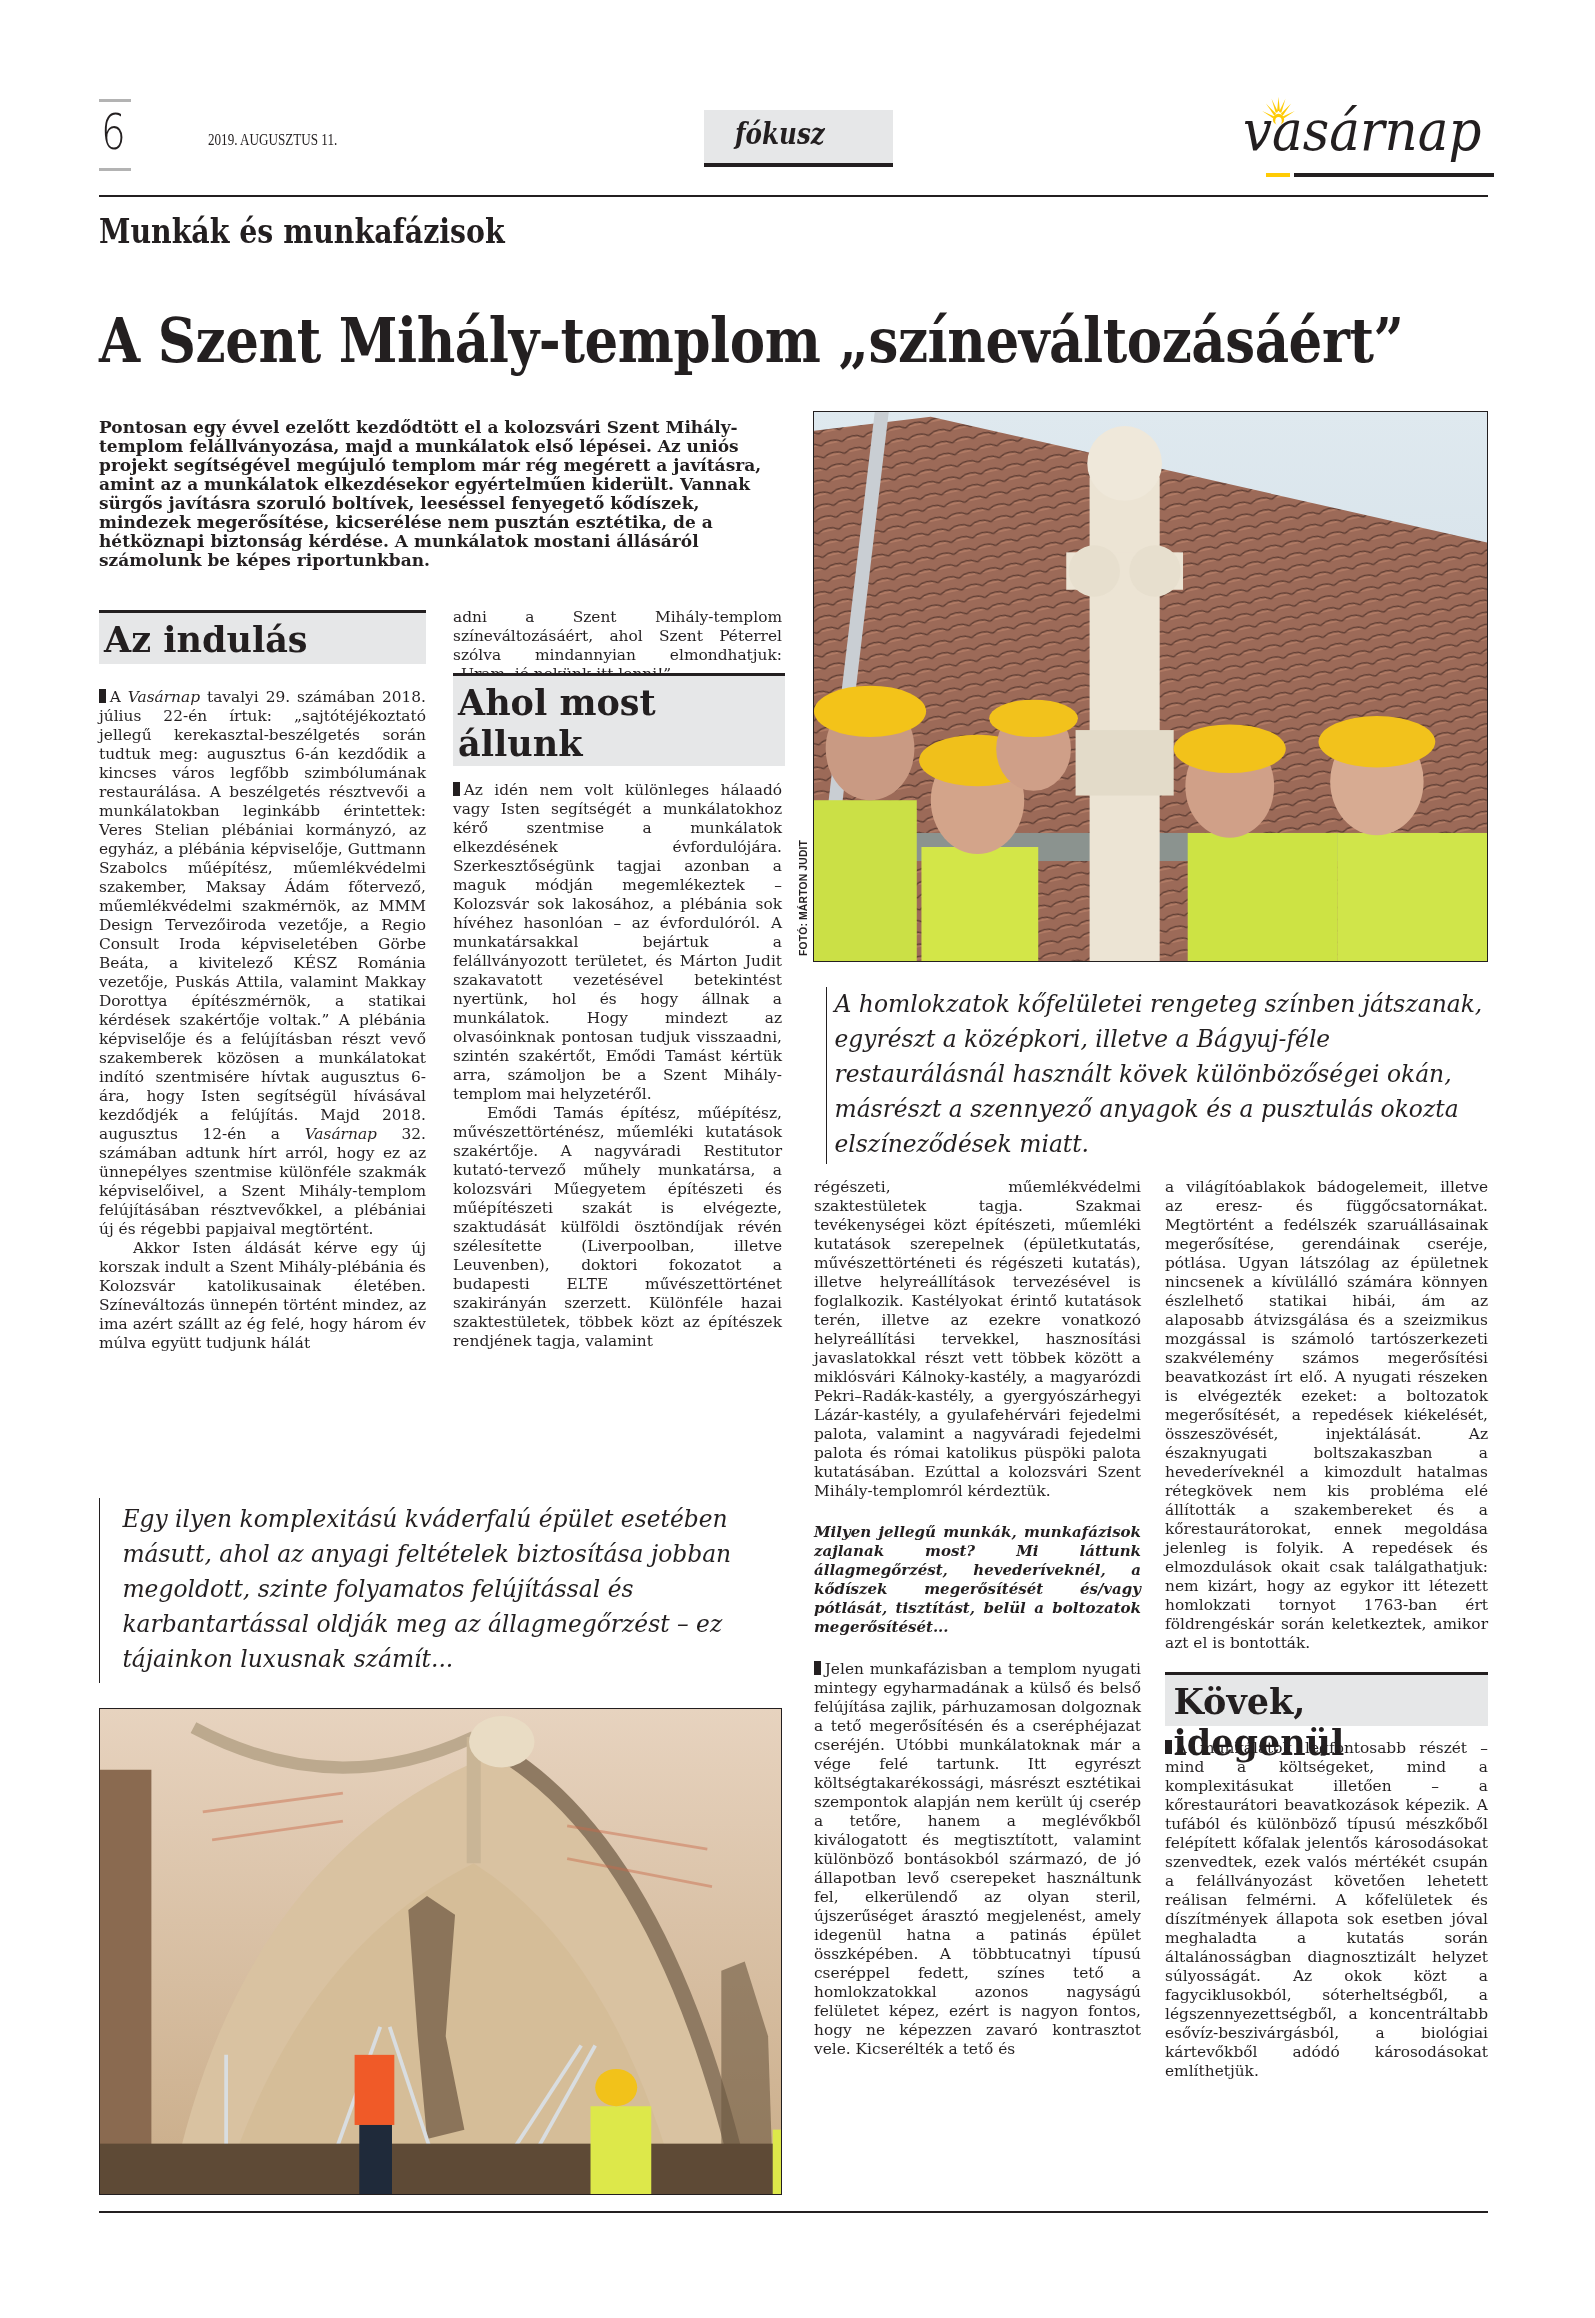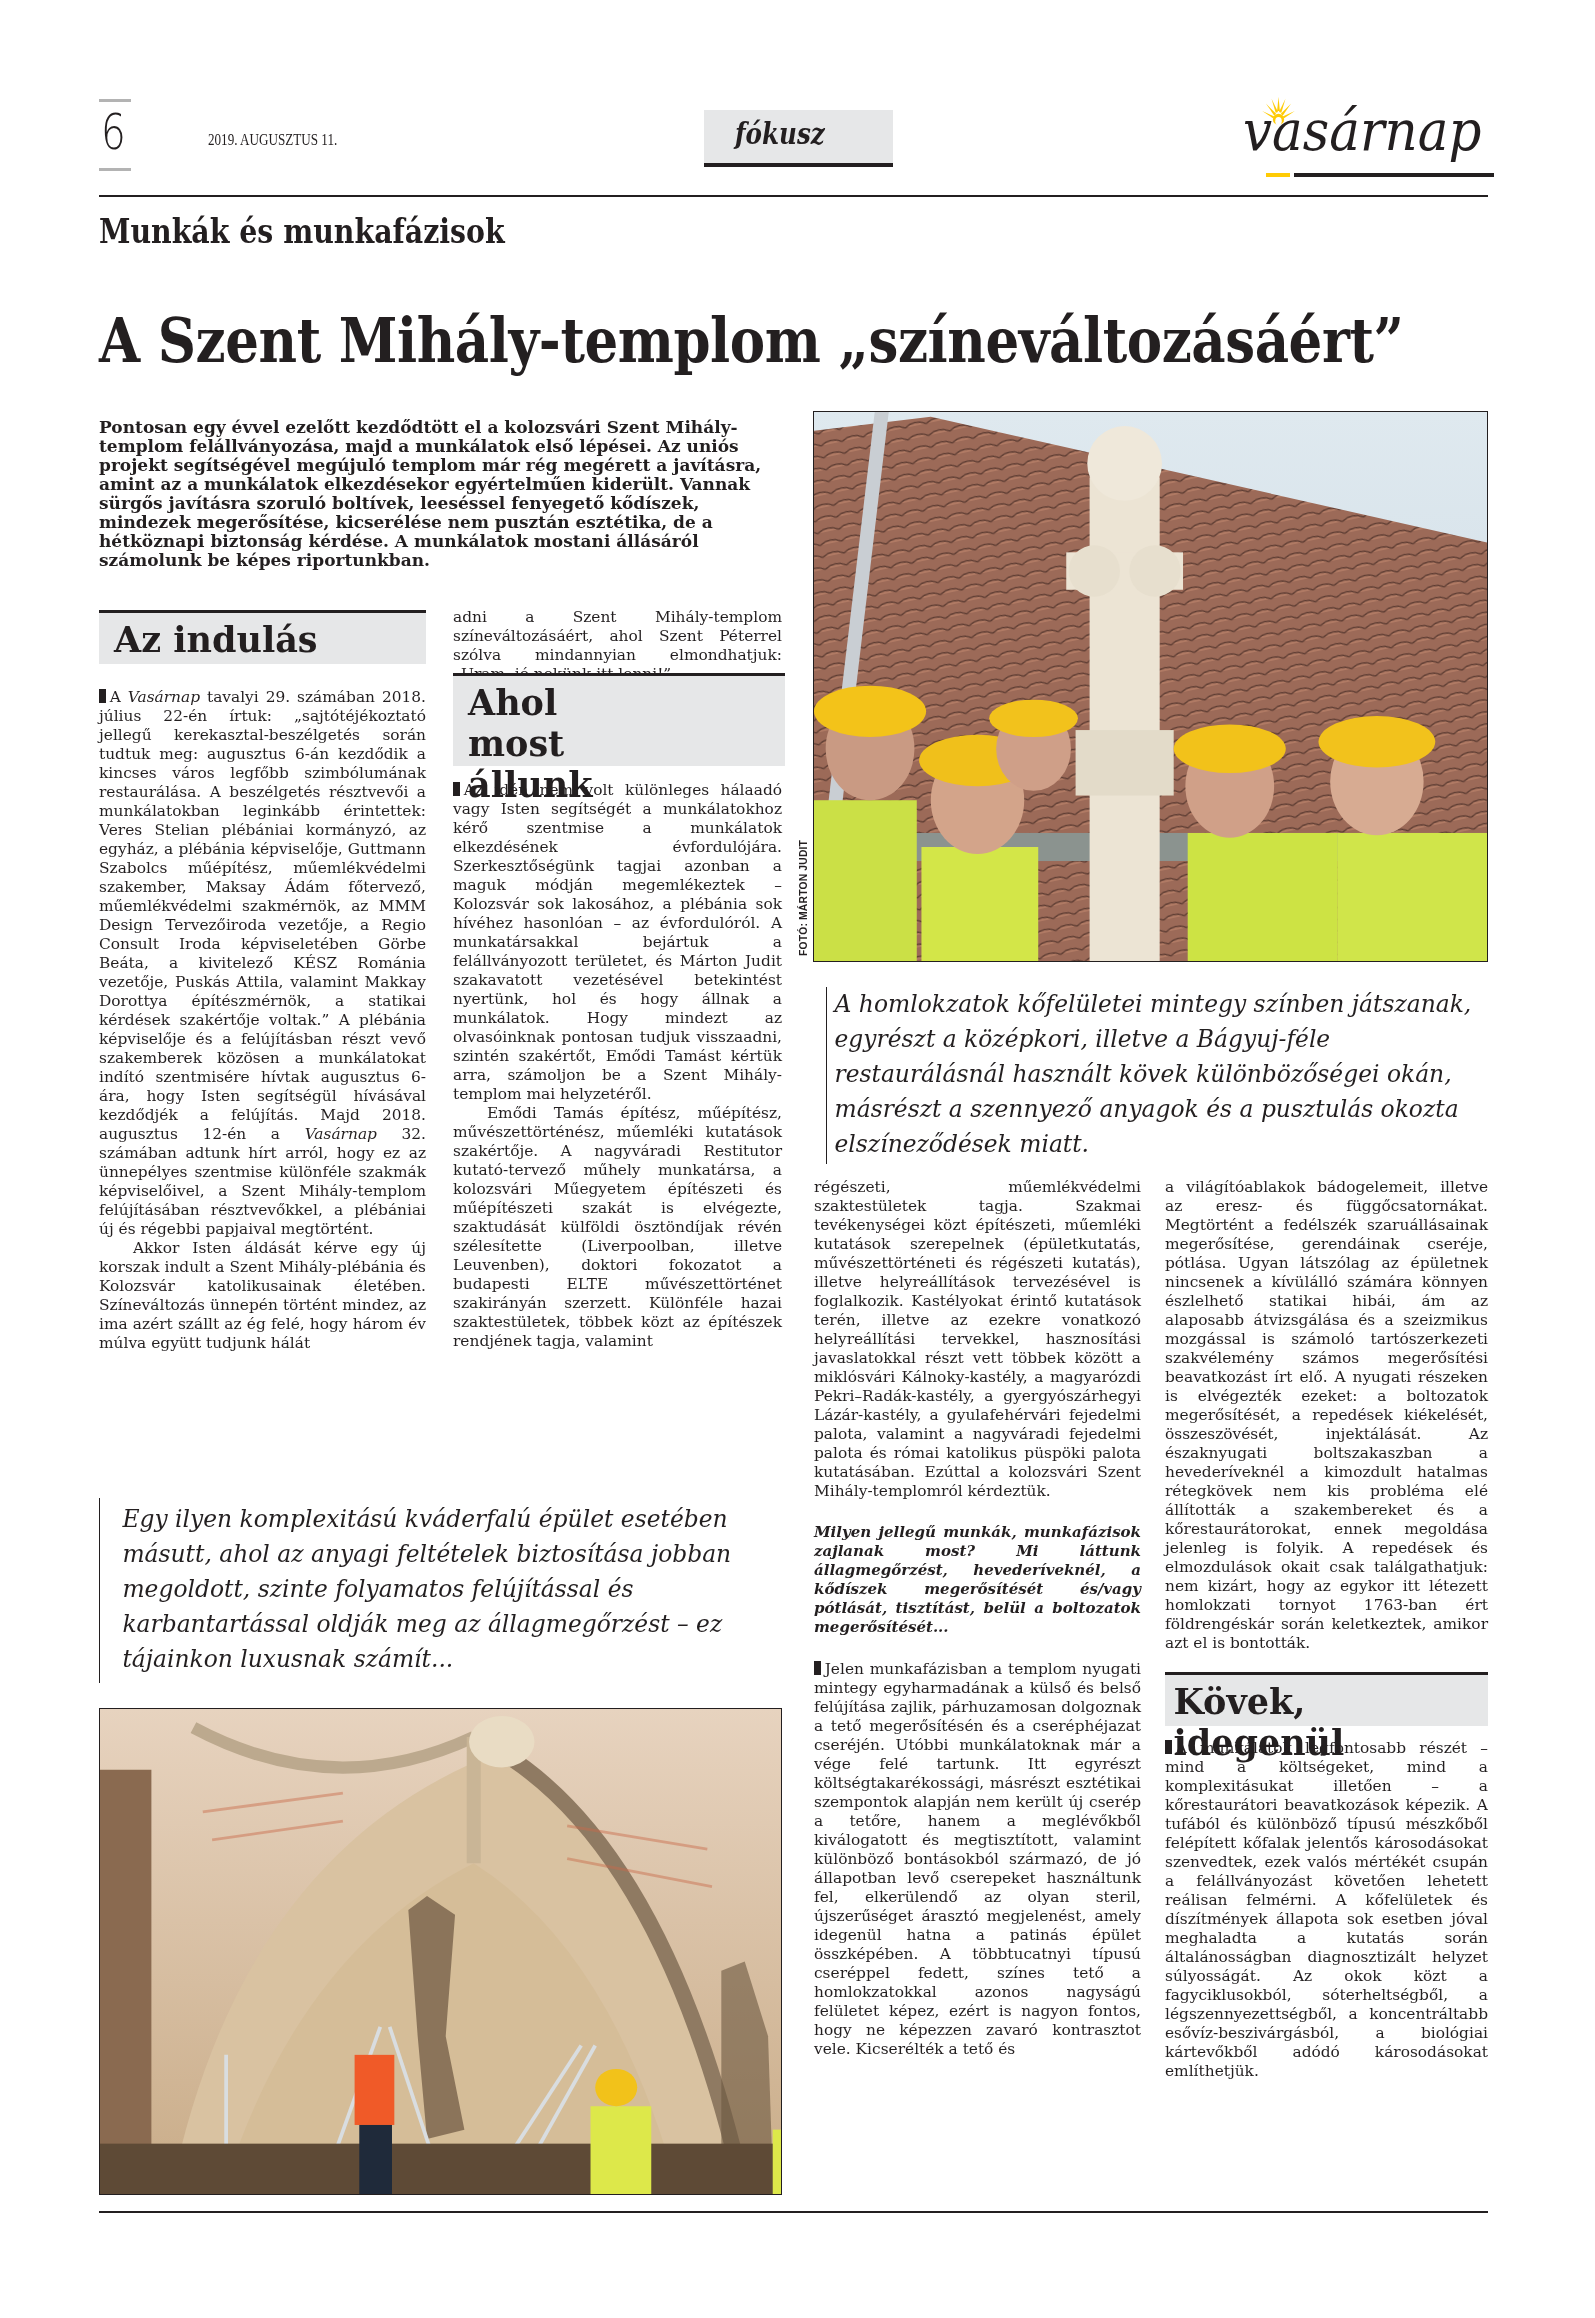--- a/index.html
+++ b/index.html
@@ -21,21 +21,21 @@
 
   
   .kicker { position: absolute; left: 99px; top: 213px; font-family: "DejaVu Serif", serif; font-weight: bold; font-size: 33px; line-height: 37px; color: #231f20; transform: scaleX(0.86); transform-origin: left top; white-space: nowrap; }
   .headline { position: absolute; left: 99px; top: 306px; font-family: "DejaVu Serif", serif; font-weight: bold; font-size: 62px; line-height: 70px; color: #231f20; transform: scaleX(0.855); transform-origin: left top; white-space: nowrap; letter-spacing: -0.5px; }
 
   
   .lead { position: absolute; left: 99px; top: 418px; width: 687px; font-family: "DejaVu Serif", serif; font-weight: bold; font-size: 17px; line-height: 19px; color: #231f20; text-align: left; }
 
   
   .sect { position: absolute; background: #e6e7e8; border-top: 3.3px solid #231f20; }
-  .sect span { display: block; font-family: "DejaVu Serif", serif; font-weight: bold; font-size: 35px; line-height: 41px; color: #231f20; padding-left: 15px; padding-top: 5.6px; }
+  .sect span { display: block; font-family: "DejaVu Serif", serif; font-weight: bold; font-size: 35px; line-height: 41px; color: #231f20; padding-left: 5px; padding-top: 5.6px; }
 
   
   .col { position: absolute; font-family: "DejaVu Serif", serif; font-size: 15.4px; line-height: 19px; color: #231f20; text-align: justify; hyphens: manual; }
   .col p { margin: 0; }
   .col p.ind { text-indent: 2.2em; }
   .col .mark { display: inline-block; width: 7px; height: 14px; background: #231f20; margin-right: 3.7px; vertical-align: -1.4px; }
   .col i { font-style: italic; }
   .q { font-style: italic; font-weight: bold; }
 
   
@@ -140,21 +140,21 @@
 </div>
 <div class="sect" style="left:453px; top:673px; width:332px; height:93px;">
   <span style="width:206px;">Ahol most állunk</span>
 </div>
 <div class="col" style="left:453px; top:781px; width:329px;">
   <p><span class="mark"></span><span>Az idén nem volt különleges hálaadó vagy Isten segítségét a munkálatokhoz kérő szentmise a munkálatok elkezdésének évfordulójára. Szerkesztőségünk tagjai azonban a maguk módján megemlékeztek – Kolozsvár sok lakosához, a plébánia sok hívéhez hasonlóan – az évfordulóról. A munkatársakkal bejártuk a felállványozott területet, és Márton Judit szakavatott vezetésével betekintést nyertünk, hol és hogy állnak a munkálatok. Hogy mindezt az olvasóinknak pontosan tudjuk visszaadni, szintén szakértőt, Emődi Tamást kértük arra, számoljon be a Szent Mihály-templom mai helyzetéről.</span></p>
   <p class="ind">Emődi Tamás építész, műépítész, művészettörténész, műemléki kutatások szakértője. A nagyváradi Restitutor kutató-tervező műhely munkatársa, a kolozsvári Műegyetem építészeti és műépítészeti szakát is elvégezte, szaktudását külföldi ösztöndíjak révén szélesítette (Liverpoolban, illetve Leuvenben), doktori fokozatot a budapesti ELTE művészettörténet szakirányán szerzett. Különféle hazai szaktestületek, többek közt az építészek rendjének tagja, valamint</p>
 </div>
 
 <div class="pull" style="left:826px; top:987px; width:664px; height:177px; padding-left:7.5px; padding-top:0px;">
-  <p>A homlokzatok kőfelületei mintegy színben játszanak, egyrészt a középkori, illetve a Bágyuj-féle restaurálásnál használt kövek különbözőségei okán, másrészt a szennyező anyagok és a pusztulás okozta elszíneződések miatt.</p>
+  <p>A homlokzatok kőfelületei rengeteg színben játszanak, egyrészt a középkori, illetve a Bágyuj-féle restaurálásnál használt kövek különbözőségei okán, másrészt a szennyező anyagok és a pusztulás okozta elszíneződések miatt.</p>
 </div>
 
 <div class="pull" style="left:99px; top:1498px; width:682px; height:185px; padding-left:22.4px; padding-top:3.7px;">
   <p>Egy ilyen komplexitású kváderfalú épület esetében másutt, ahol az anyagi feltételek biztosítása jobban megoldott, szinte folyamatos felújítással és karbantartással oldják meg az állagmegőrzést – ez tájainkon luxusnak számít...</p>
 </div>
 
 <div class="photo" style="left:99px; top:1708px; width:683px; height:487px;">
   <svg width="683" height="487" viewBox="0 0 1462 1042" preserveAspectRatio="none">
     <defs>
       <linearGradient id="wall" x1="0" y1="0" x2="0" y2="1">

